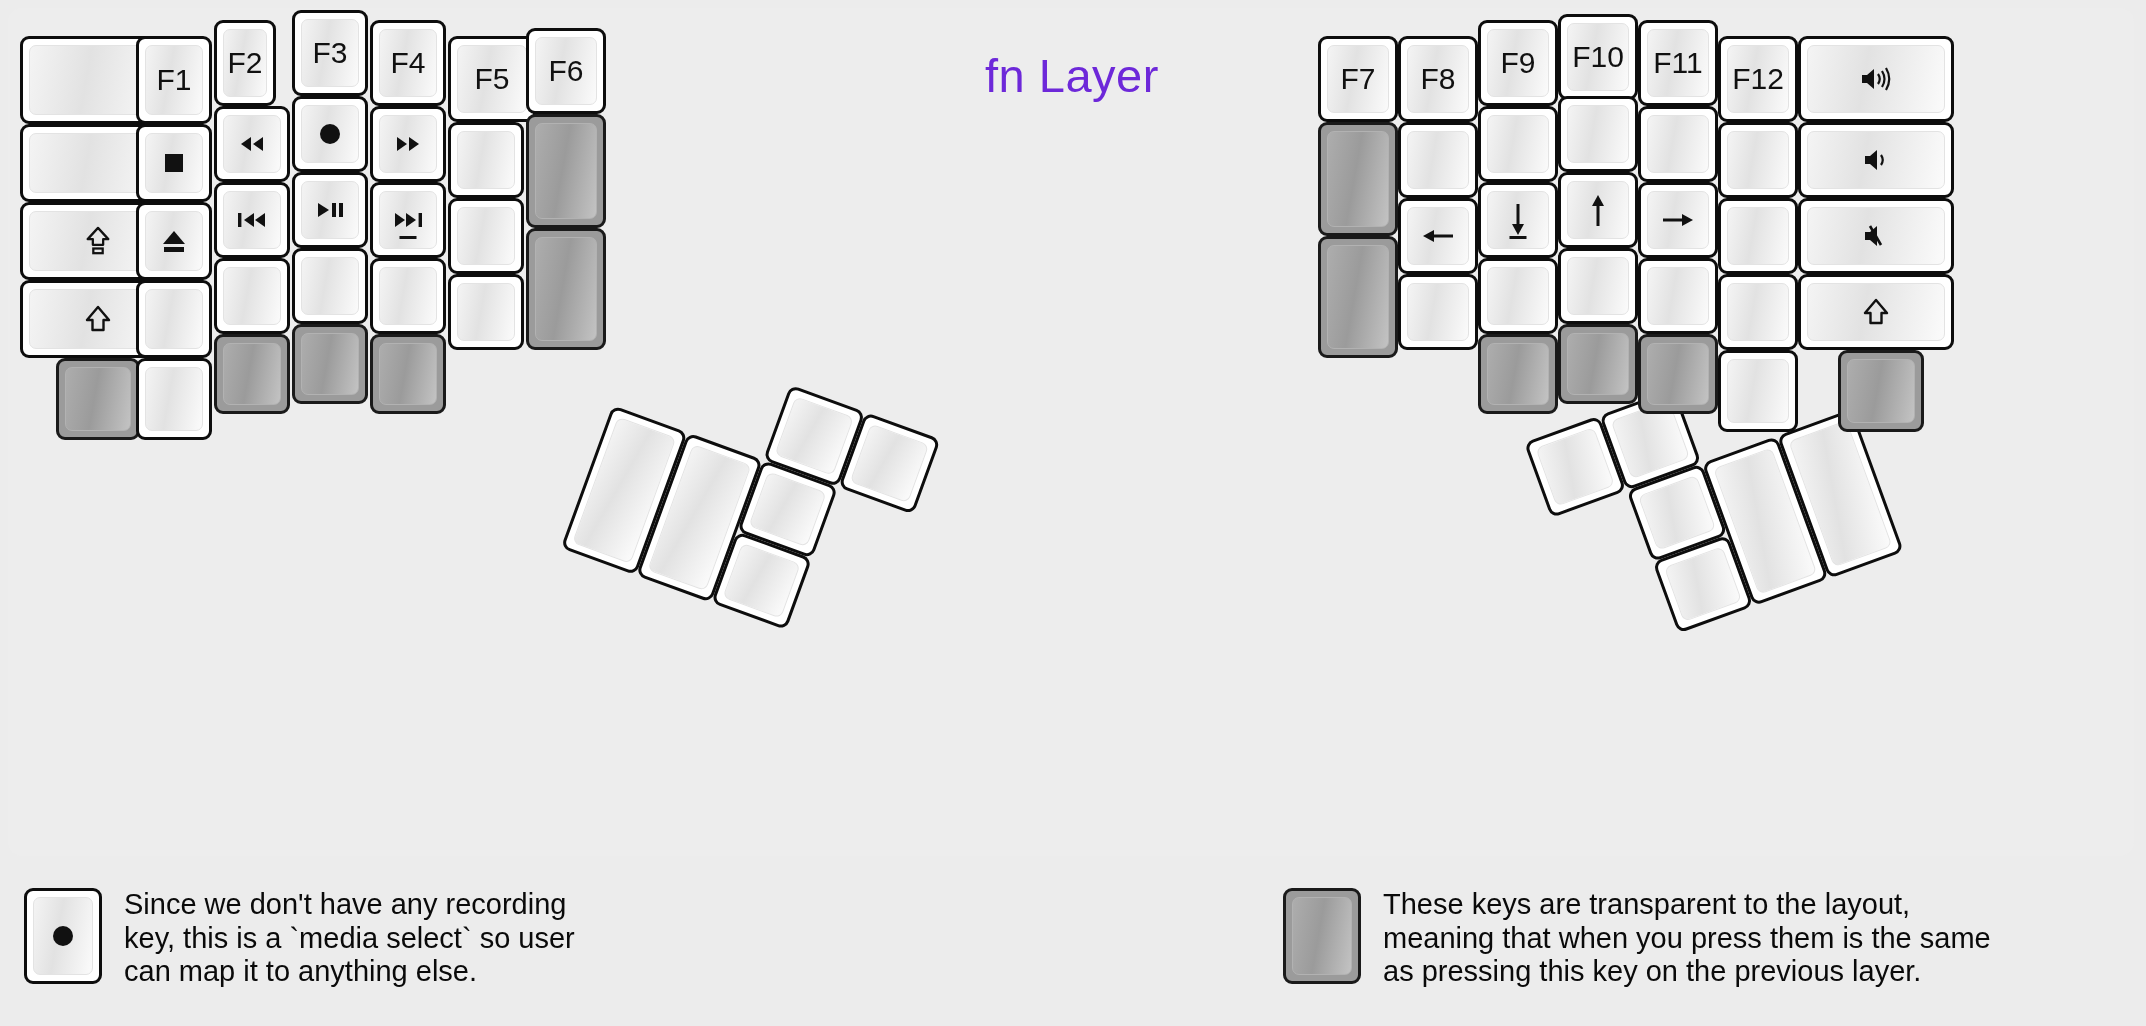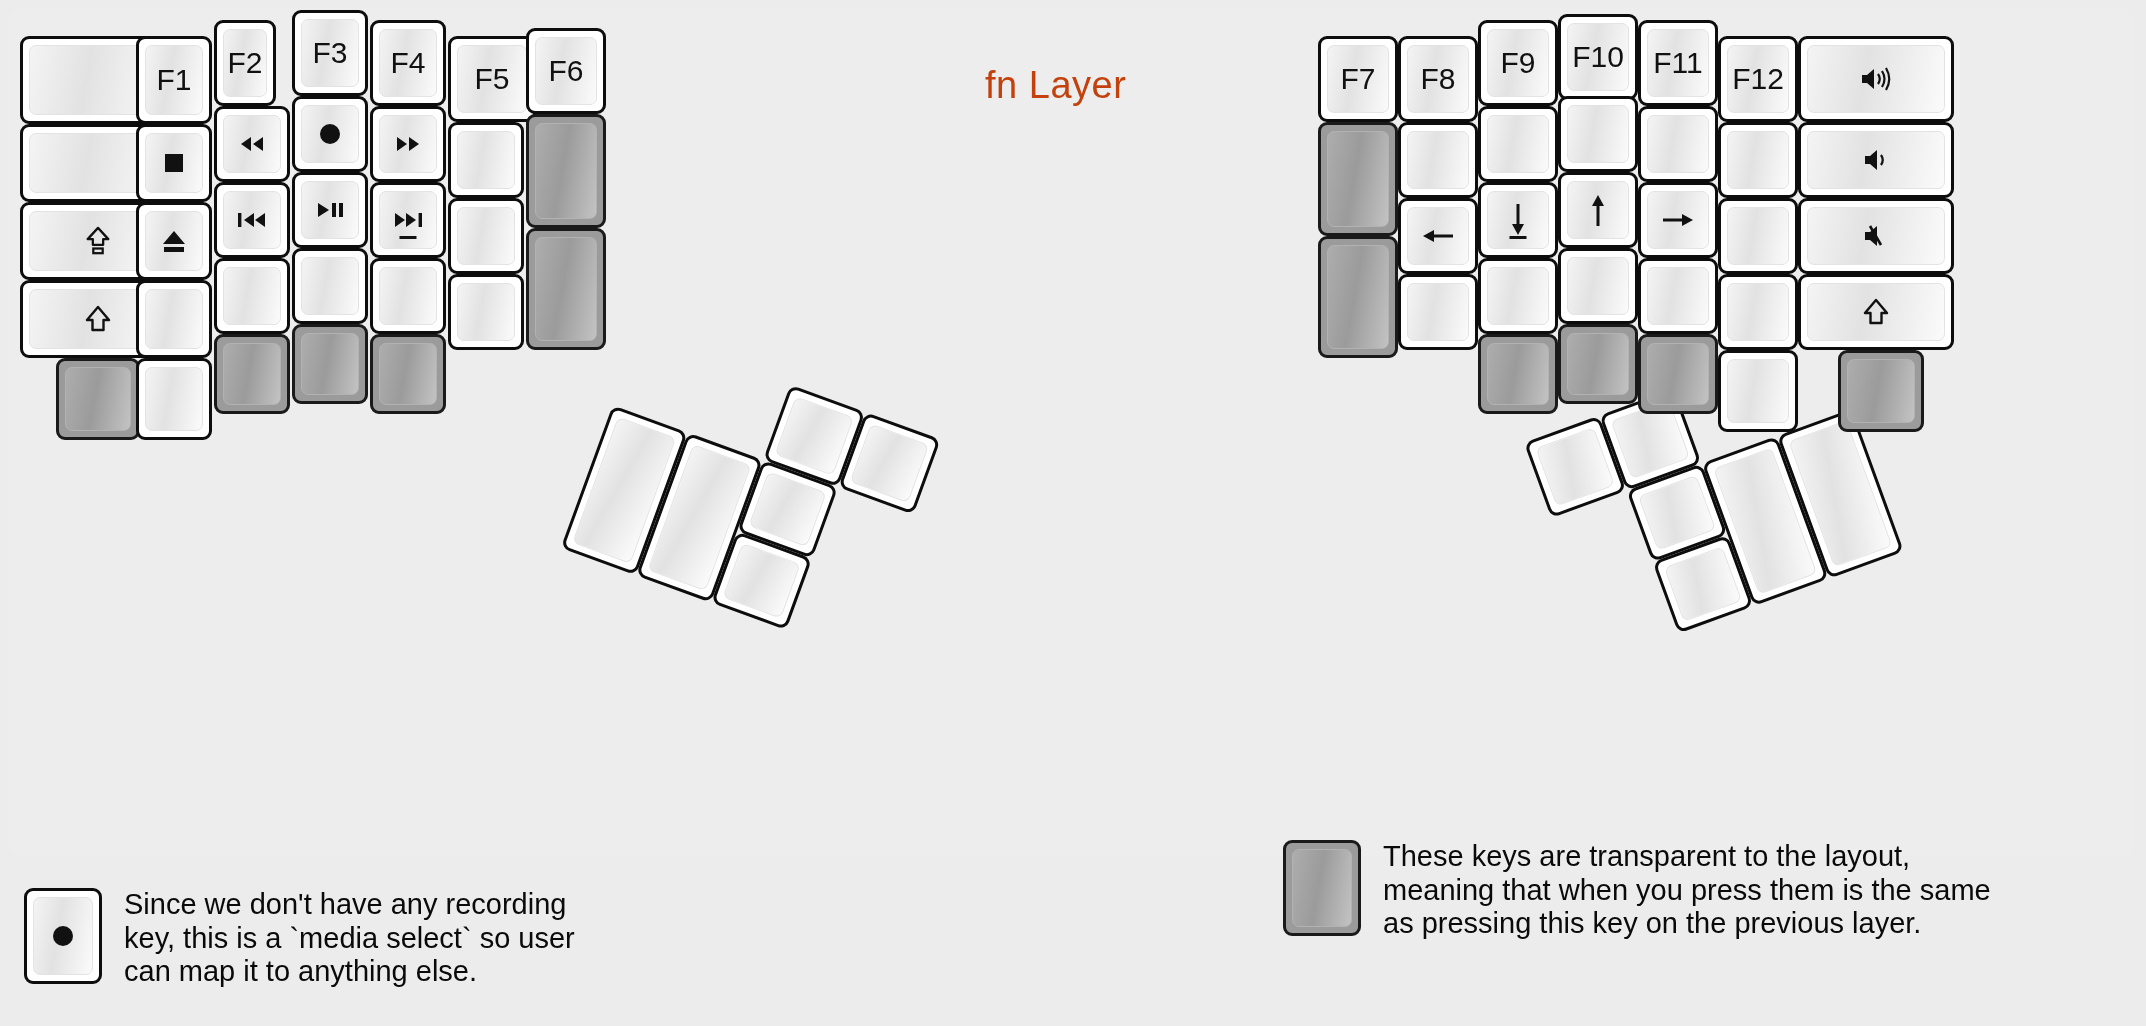--- a/index.html
+++ b/index.html
@@ -15,22 +15,22 @@
   #panel{
     position:absolute;left:8px;top:8px;
     width:2126px;height:848px;
     background:#ededed;
     border-radius:14px;
   }
 
   
   #title{
     position:absolute;
-    left:985px;top:64px;
-    font-size:38px;color:#c2410c;
+    left:985px;top:48px;
+    font-size:47px;color:#6d28d9;
     letter-spacing:.5px;
     white-space:nowrap;
   }
 
   
   .key{
     position:absolute;
     box-sizing:border-box;
     background:#ffffff;
     border:3px solid #0d0d0d;
@@ -496,21 +496,21 @@
             </svg>
           </span>
       </div>
     </div>
     <div class="lg-txt">Since we don't have any recording
 key, this is a `media select` so user
 can map it to anything else.</div>
   </div>
 
 
-  <div class="lg-wrap" style="left:1283px;top:840px;">
+  <div class="lg-wrap" style="left:1283px;top:888px;">
     <div class="key trans lg-key" style="position:relative;width:78px;height:96px;">
       <div class="cap"></div>
     </div>
     <div class="lg-txt">These keys are transparent to the layout,
 meaning that when you press them is the same
 as pressing this key on the previous layer.</div>
   </div>
 
 </div>
 

